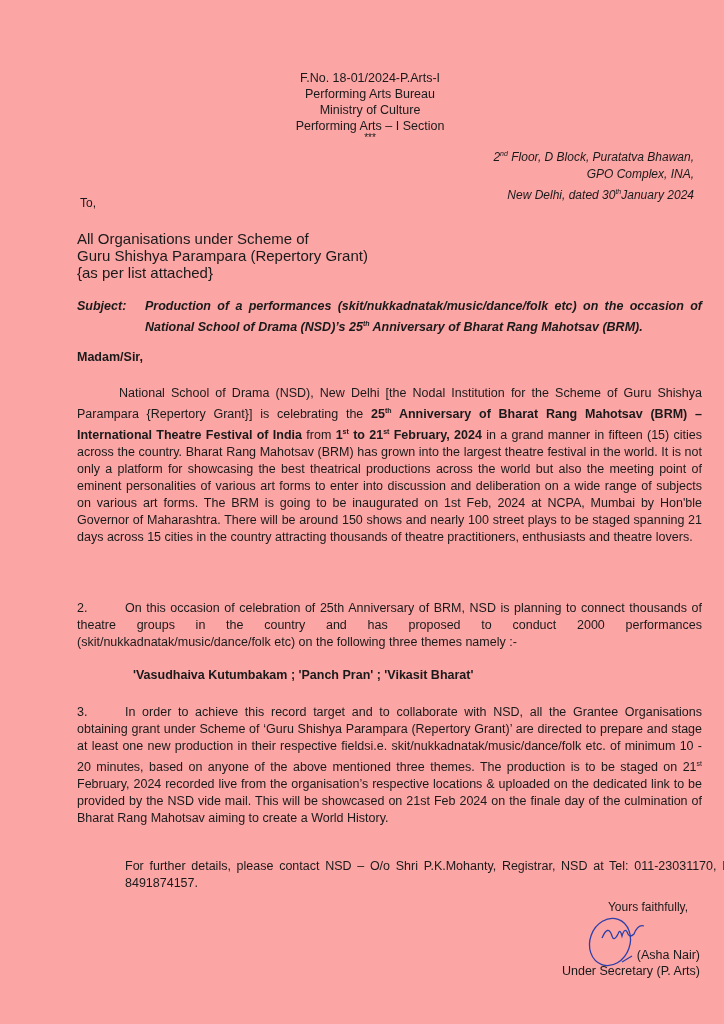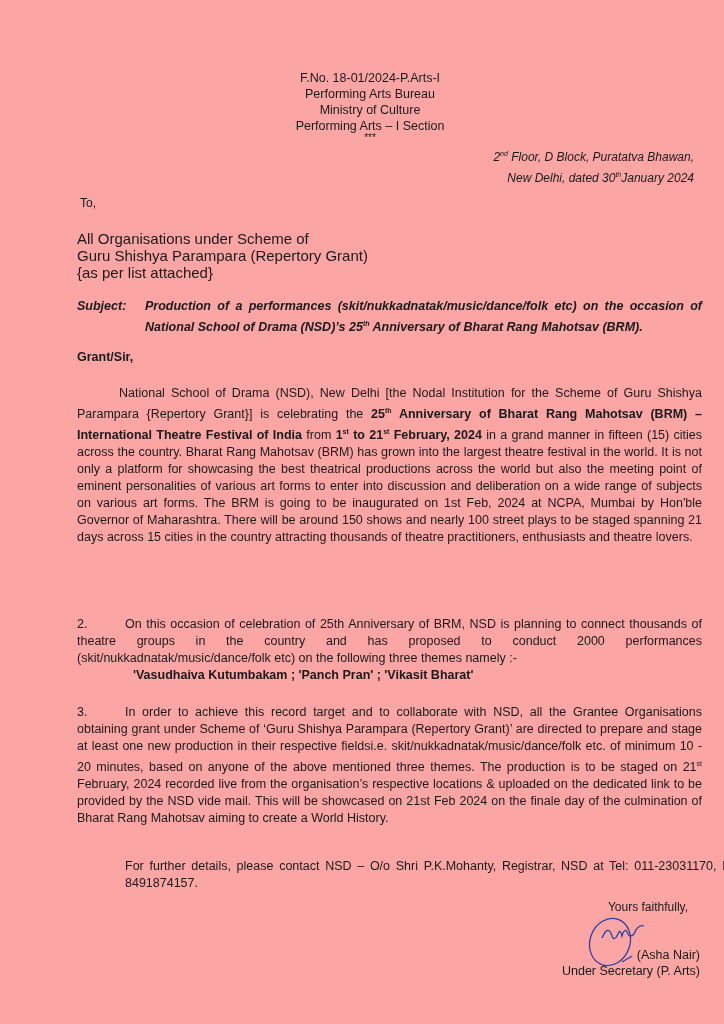--- a/index.html
+++ b/index.html
@@ -13,21 +13,21 @@
     .to-label { position: absolute; left: 80px; top: 196px; font-size: 12px; }
     .recipient { position: absolute; left: 77px; top: 230px; font-size: 15px; line-height: 17px; font-weight: normal; }
     .subject { position: absolute; left: 77px; top: 298px; width: 625px; font-size: 12.5px; line-height: 17px; font-weight: bold; font-style: italic; }
     .subject-label { position: absolute; left: 0; top: 0; }
     .subject-text { margin-left: 68px; text-align: justify; }
     .subject-text sup { font-size: 7px; }
     .salutation { position: absolute; left: 77px; top: 350px; font-size: 12.5px; font-weight: bold; }
     .para { position: absolute; left: 77px; width: 625px; font-size: 12.5px; line-height: 17px; text-align: justify; }
     .para b sup, .para sup { font-size: 7px; }
     .p1 { top: 385px; }
-    .p2 { top: 616px; }
+    .p2 { top: 600px; }
     .themes { position: absolute; left: 133px; top: 668px; font-size: 12.5px; font-weight: bold; }
     .p3 { top: 704px; }
     .contact { top: 858px; margin-left: 48px; }
     .indent { display: inline-block; width: 42px; }
     .num { display: inline-block; width: 48px; }
     .closing { position: absolute; right: 36px; top: 900px; font-size: 12px; text-align: center; }
     .sig-name { position: absolute; right: 24px; top: 948px; font-size: 12.5px; }
     .sig-title { position: absolute; right: 24px; top: 964px; font-size: 12.5px; }
     .signature { position: absolute; left: 582px; top: 910px; width: 80px; height: 60px; }
   </style>
@@ -39,37 +39,38 @@
   <div class="header-block">
     <div>F.No. 18-01/2024-P.Arts-I</div>
     <div>Performing Arts Bureau</div>
     <div>Ministry of Culture</div>
     <div>Performing Arts – I Section</div>
     <div class="stars">***</div>
   </div>
 
   <div class="address-block">
     <div><span>2</span><sup>nd</sup><span> Floor, D Block, Puratatva Bhawan,</span></div>
+    <div>GPO Complex, INA,</div>
     <div><span>New Delhi, dated 30</span><sup>th</sup><span>January 2024</span></div>
   </div>
 
   <div class="to-label">To,</div>
 
   <div class="recipient">
     <div>All Organisations under Scheme of</div>
     <div>Guru Shishya Parampara (Repertory Grant)</div>
     <div>{as per list attached}</div>
   </div>
 
   <div class="subject">
     <span class="subject-label">Subject:</span>
     <div class="subject-text"><span>Production of a performances (skit/nukkadnatak/music/dance/folk etc) on the occasion of National School of Drama (NSD)’s  25</span><sup>th</sup><span> Anniversary of Bharat Rang Mahotsav (BRM).</span></div>
   </div>
 
-  <div class="salutation">Grant/Sir,</div>
+  <div class="salutation">Madam/Sir,</div>
 
   <div class="para p1"><span class="indent"></span><span>National School of Drama (NSD), New Delhi [the Nodal Institution for the Scheme of Guru Shishya Parampara {Repertory Grant}] is celebrating the </span><b><span>25</span><sup>th</sup><span> Anniversary of Bharat Rang Mahotsav (BRM) – International Theatre Festival of India</span></b><span> from </span><b><span>1</span><sup>st</sup><span> to 21</span><sup>st</sup><span> February, 2024</span></b><span> in a grand manner in fifteen (15) cities across the country.   Bharat Rang Mahotsav (BRM) has grown into the largest theatre festival in the world.  It is not only a platform for showcasing the best theatrical productions across the world but also the meeting point of eminent personalities of various art forms to enter into discussion and deliberation on a wide range of subjects on various art forms.  The BRM is going to be inaugurated on 1st Feb, 2024 at NCPA, Mumbai by Hon'ble Governor of Maharashtra.  There will be around 150 shows and nearly 100 street plays to be staged spanning 21 days across 15 cities in the country attracting thousands of theatre practitioners, enthusiasts and theatre lovers.</span></div>
 
   <div class="para p2"><span class="num">2.</span><span>On this occasion of celebration of 25th Anniversary of BRM, NSD is planning to connect thousands of theatre groups in the country and has proposed to conduct 2000 performances (skit/nukkadnatak/music/dance/folk etc) on the following three themes namely :-</span></div>
 
   <div class="themes">'Vasudhaiva Kutumbakam ; 'Panch Pran' ; 'Vikasit Bharat'</div>
 
   <div class="para p3"><span class="num">3.</span><span>In order to achieve this record target and to collaborate with NSD, all the Grantee Organisations obtaining grant under Scheme of ‘Guru Shishya Parampara (Repertory Grant)’ are directed to prepare and stage at least one new production in their respective fieldsi.e. skit/nukkadnatak/music/dance/folk etc. of minimum 10 - 20 minutes, based on anyone of the above mentioned three themes.  The production is to be staged on 21</span><sup>st</sup><span> February, 2024 recorded live from the organisation’s respective locations &amp; uploaded on the dedicated link to be provided by the NSD vide mail. This will be showcased on 21st Feb 2024 on the finale day of the culmination of Bharat Rang Mahotsav aiming to create a World History.</span></div>
 
   <div class="para contact">For further details, please contact NSD – O/o Shri P.K.Mohanty, Registrar, NSD at Tel: 011-23031170, Mob: 8491874157.</div>

